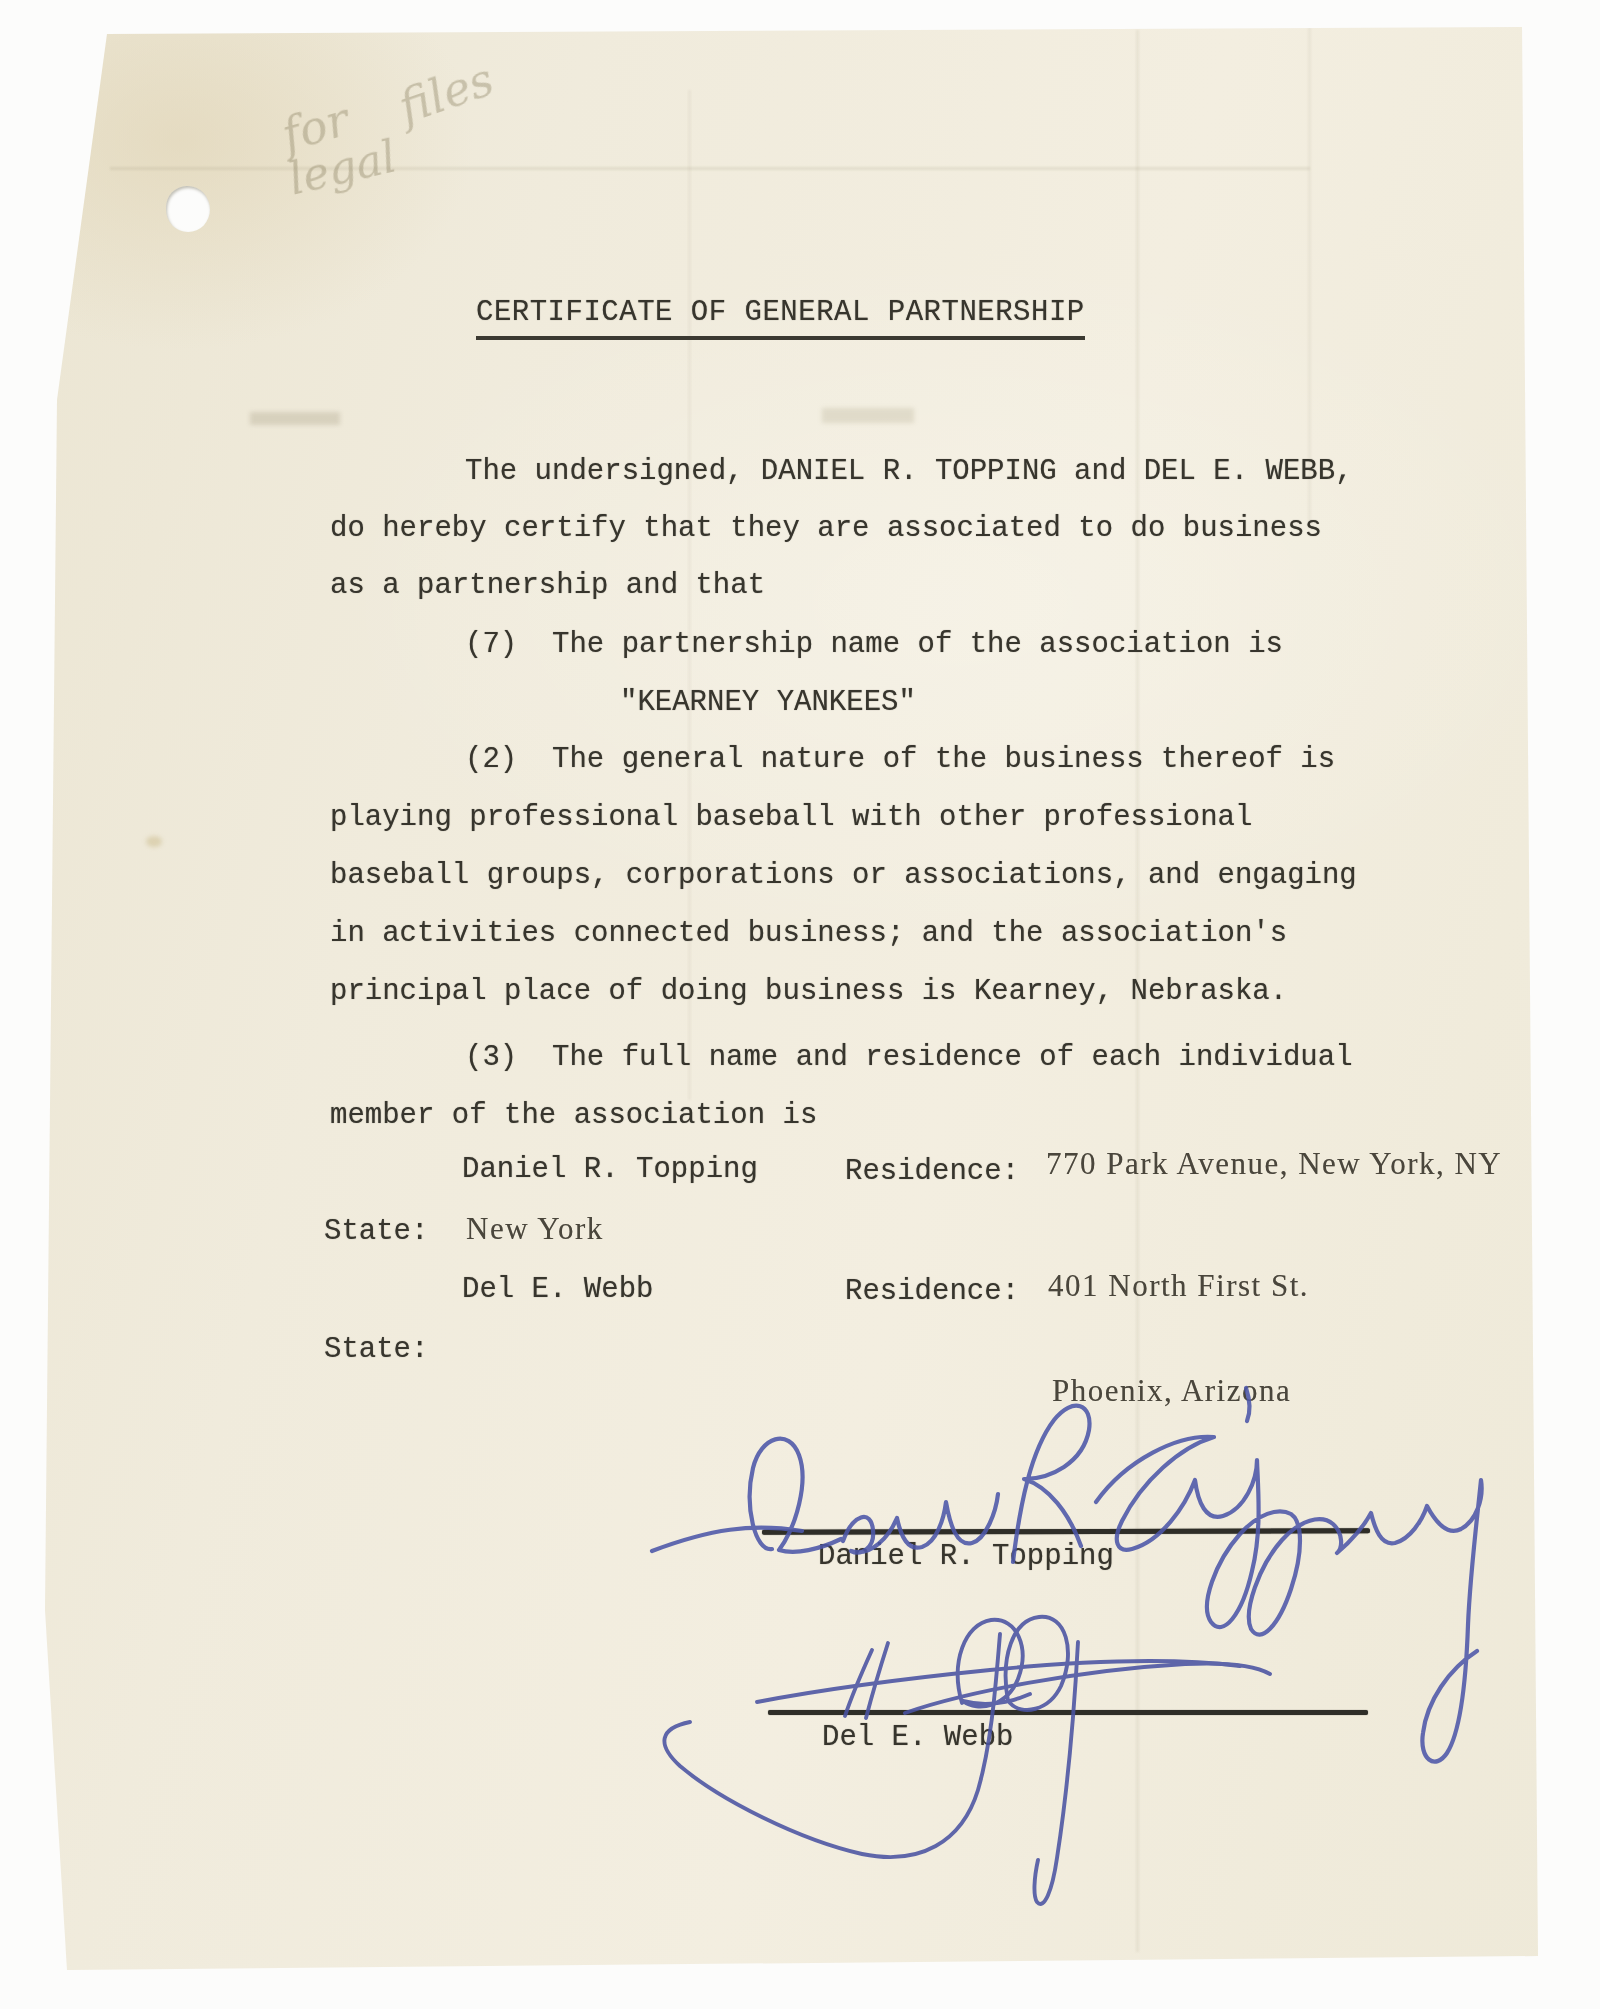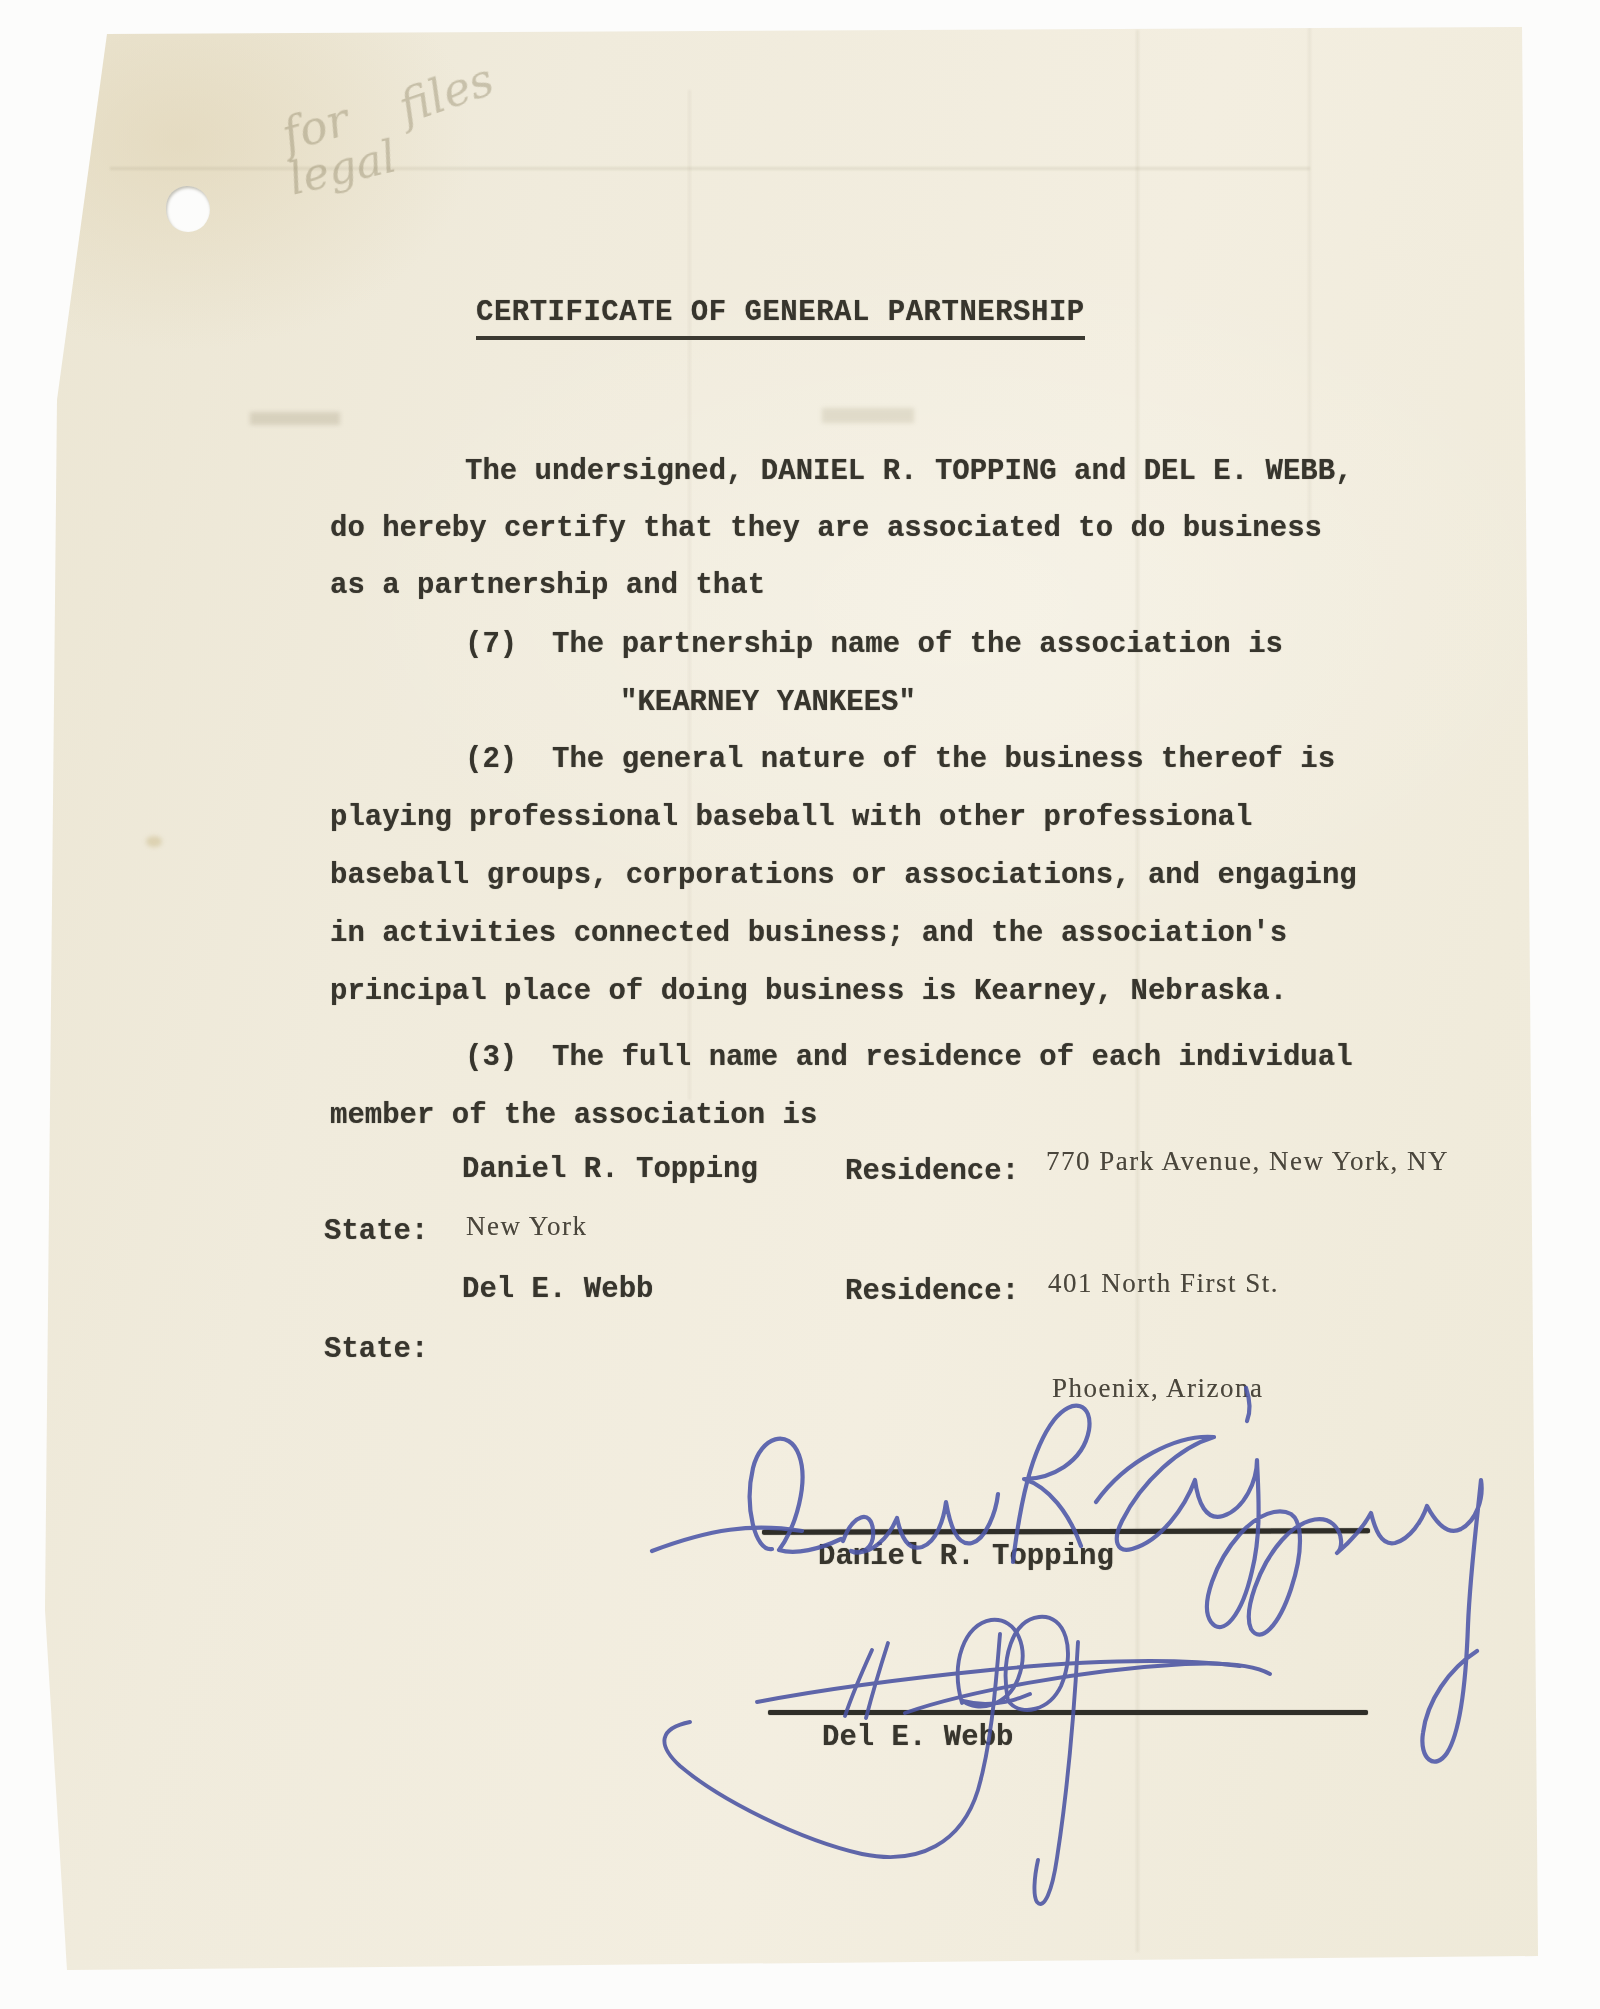--- a/index.html
+++ b/index.html
@@ -7,23 +7,23 @@
           font-family:"Liberation Sans", sans-serif;}
   .paper{position:absolute;inset:0;
     clip-path:polygon(107px 34px, 1522px 27px, 1538px 1956px, 67px 1970px, 45px 1610px, 57px 400px);
     background:
       radial-gradient(ellipse 420px 300px at 180px 140px, rgba(222,209,176,.55) 0%, rgba(222,209,176,0) 70%),
       radial-gradient(ellipse 900px 500px at 60% 30%, rgba(255,255,250,.25) 0%, rgba(255,255,250,0) 70%),
       linear-gradient(105deg,#ebe5d2 0%, #f0ebdc 28%, #f3eee0 58%, #f0ebdb 82%, #eee9d8 100%);
     filter:drop-shadow(-2px 2px 3px rgba(150,145,130,.45));
   }
   .abs{position:absolute;}
-  .mono{font-family:"Liberation Mono", monospace;font-weight:bold;font-size:29px;color:#37352d;
+  .mono{font-family:"Liberation Mono", monospace;font-weight:normal;font-size:29px;color:#37352d;
         letter-spacing:0;white-space:pre;text-shadow:0 0 1px rgba(55,53,45,.55);}
-  .serif{font-family:"Liberation Serif", serif;font-weight:normal;font-size:27px;color:#4a463c;
+  .serif{font-family:"Liberation Serif", serif;font-weight:normal;font-size:31px;color:#4a463c;
         letter-spacing:1.5px;white-space:pre;text-shadow:0 0 .5px rgba(74,70,60,.4);}
   .title{border-bottom:4px solid #3b3931;padding-bottom:7px;letter-spacing:.5px;}
   .sig-rule{position:absolute;height:5px;background:#2f2e28;border-radius:2px;
         box-shadow:0 0 1px rgba(47,46,40,.8);}
   .crease{position:absolute;filter:blur(1px);}
   .smudge{position:absolute;filter:blur(2px);}
   .punch-hole{position:absolute;left:166px;top:186px;width:44px;height:46px;background:#fcfcfb;
         border-radius:48% 52% 50% 50%;box-shadow:inset 1px 2px 3px rgba(120,115,95,.45);}
   .pencil{font-family:"DejaVu Serif", serif;font-style:italic;color:rgba(146,136,106,.42);
         white-space:pre;filter:blur(.6px);}

